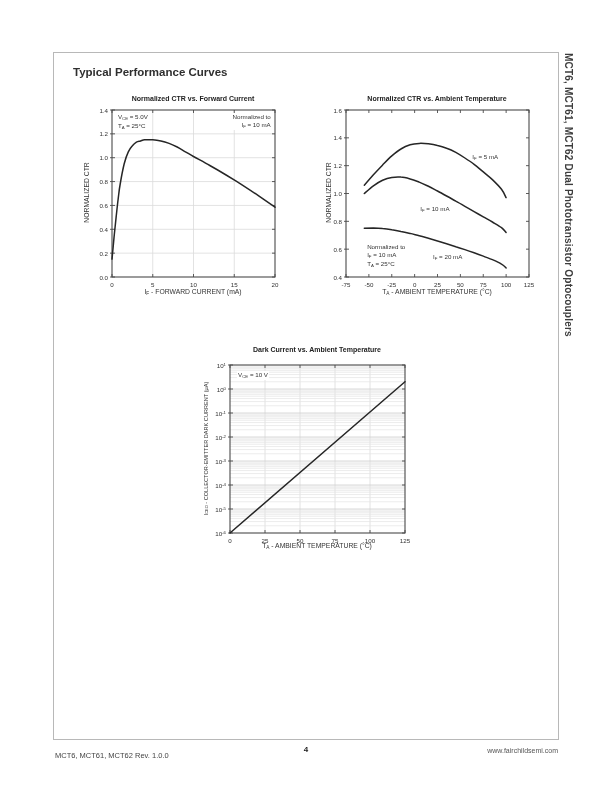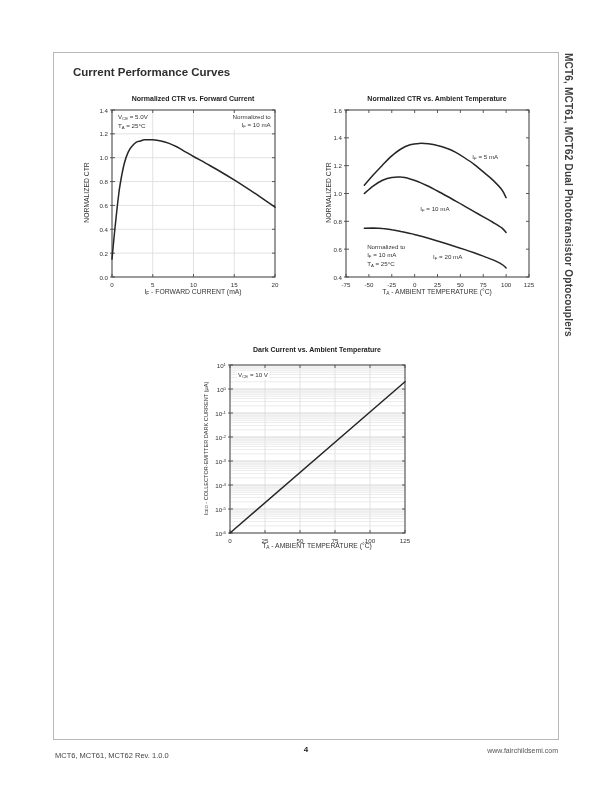--- a/index.html
+++ b/index.html
@@ -33,21 +33,21 @@
   .footer-left{position:absolute;left:55px;top:751px;font-size:7.5px;color:#444;}
   .footer-page{position:absolute;left:0;top:745px;width:612px;text-align:center;
                font-size:8px;font-weight:bold;color:#222;}
   .footer-right{position:absolute;right:54px;top:747px;font-size:7px;color:#555;}
 </style>
 </head>
 <body>
 
 <div class="page">
   <div class="frame"></div>
-  <div class="heading">Current Performance Curves</div>
+  <div class="heading">Typical Performance Curves</div>
 
   <svg id="chart-canvas" width="612" height="792" viewBox="0 0 612 792">
       <line x1="152.75" y1="110" x2="152.75" y2="277" stroke="#dadada" stroke-width="0.8"></line>
       <line x1="193.5" y1="110" x2="193.5" y2="277" stroke="#dadada" stroke-width="0.8"></line>
       <line x1="234.25" y1="110" x2="234.25" y2="277" stroke="#dadada" stroke-width="0.8"></line>
       <line x1="112" y1="253.14285714285714" x2="275" y2="253.14285714285714" stroke="#dadada" stroke-width="0.8"></line>
       <line x1="112" y1="229.28571428571428" x2="275" y2="229.28571428571428" stroke="#dadada" stroke-width="0.8"></line>
       <line x1="112" y1="205.42857142857142" x2="275" y2="205.42857142857142" stroke="#dadada" stroke-width="0.8"></line>
       <line x1="112" y1="181.57142857142856" x2="275" y2="181.57142857142856" stroke="#dadada" stroke-width="0.8"></line>
       <line x1="112" y1="157.71428571428572" x2="275" y2="157.71428571428572" stroke="#dadada" stroke-width="0.8"></line>

